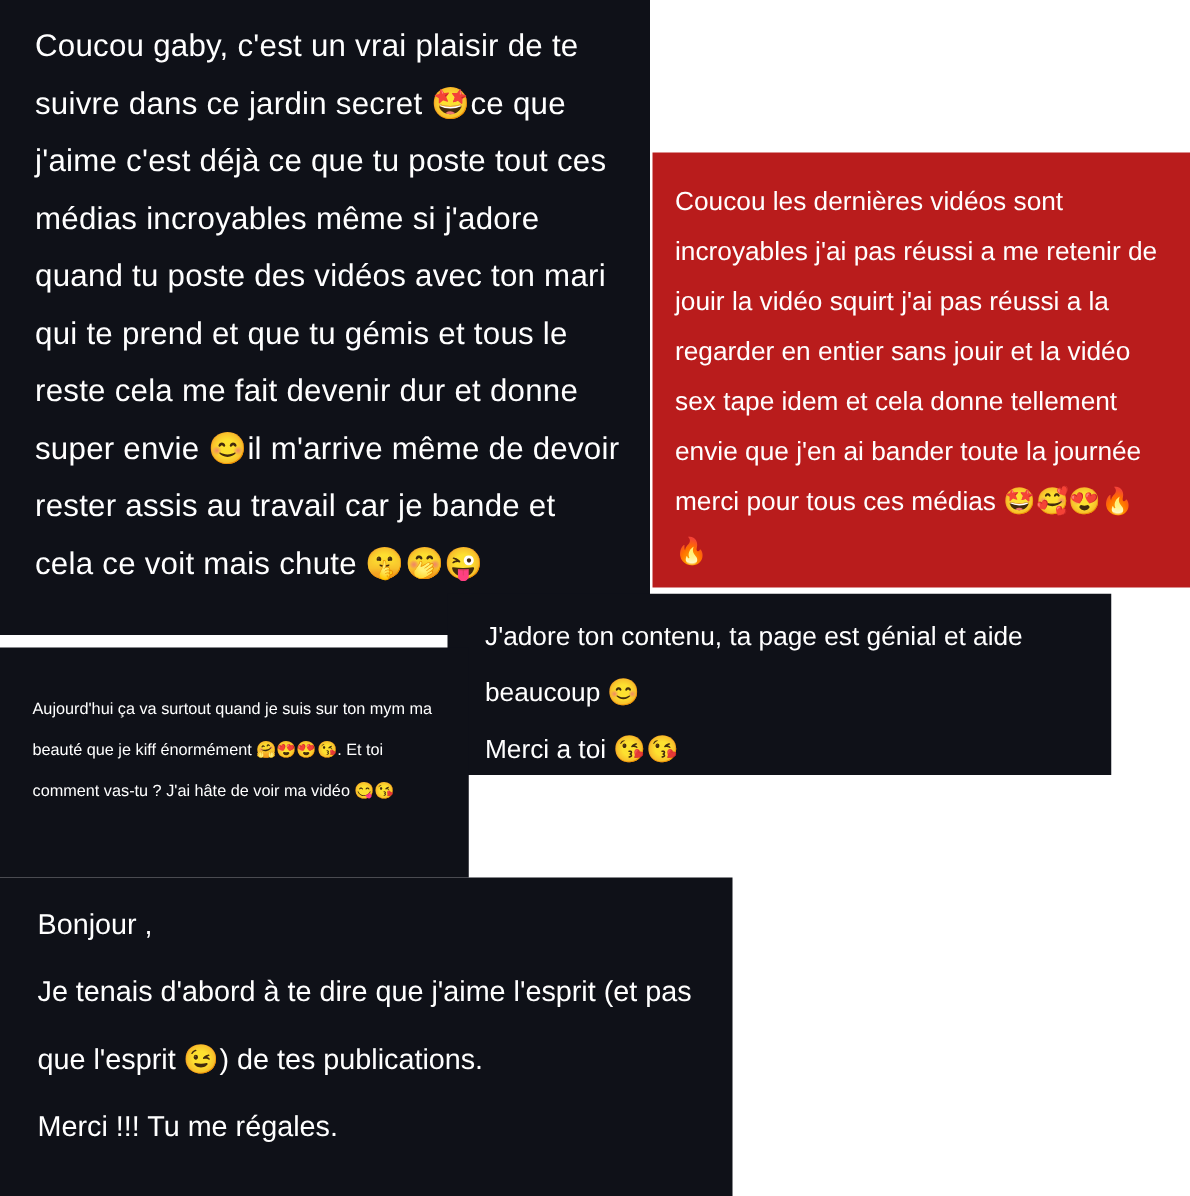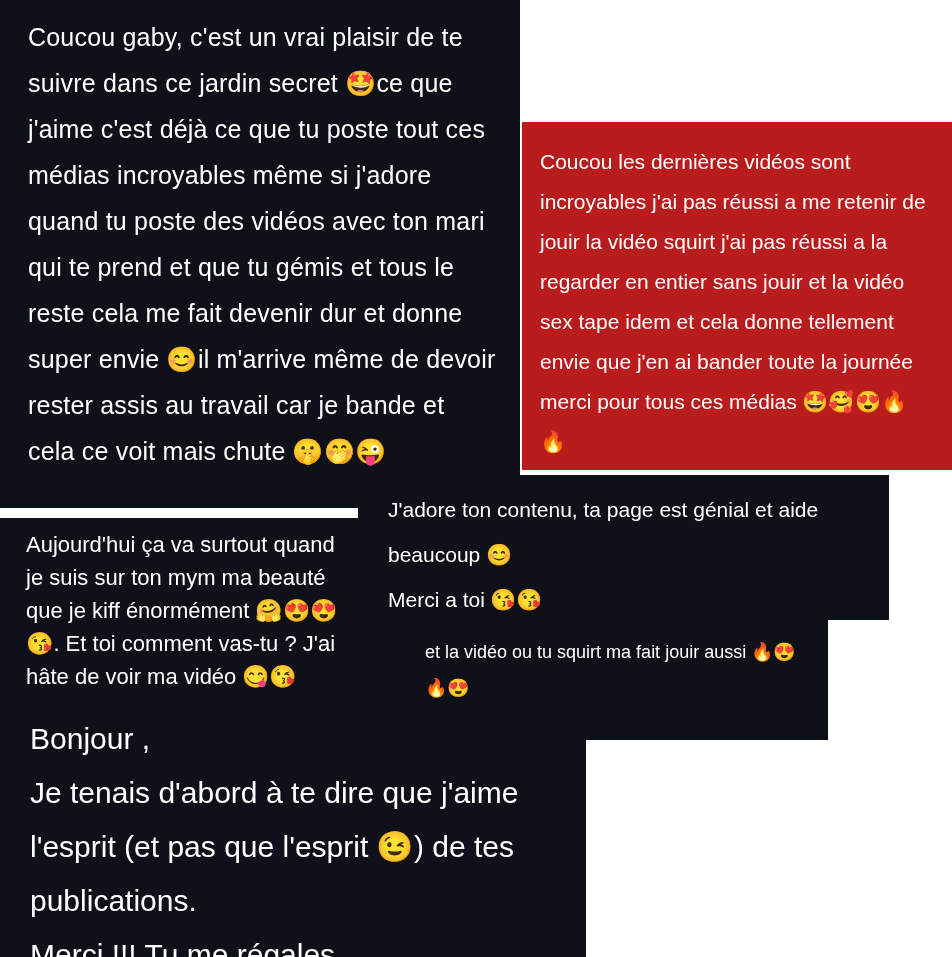--- a/index.html
+++ b/index.html
@@ -74,22 +74,22 @@
     font-size: 21px;
     line-height: 45px;
     background: #0f1118;
   }
   
   .card-5 {
     left: 0px;
     top: 518px;
     width: 375px;
     height: 184px;
-    padding: 10px 20px 10px 26px;
-    font-size: 22px;
+    padding: 32px 20px 10px 26px;
+    font-size: 13px;
     line-height: 33px;
     background: #0f1118;
   }
   
   .card-6 {
     left: 358px;
     top: 620px;
     width: 470px;
     height: 120px;
     padding: 14px 14px 8px 67px;
@@ -97,21 +97,21 @@
     line-height: 36px;
     background: #0f1118;
   }
   
   .card-7 {
     left: 0px;
     top: 702px;
     width: 586px;
     height: 255px;
     padding: 10px 14px 10px 30px;
-    font-size: 30px;
+    font-size: 23px;
     line-height: 54px;
     background: #0f1118;
   }
 </style>
 </head>
 <body>
 
 <div class="canvas">
 
   <div class="card card-1">
@@ -128,23 +128,20 @@
 
   <div class="card card-4">
     <p style="white-space: pre-line;">J'adore ton contenu, ta page est génial et aide beaucoup 😊
 Merci a toi 😘😘</p>
   </div>
 
   <div class="card card-5">
     <p>Aujourd'hui ça va surtout quand je suis sur ton mym ma beauté que je kiff énormément 🤗😍😍😘. Et toi comment vas-tu ? J'ai hâte de voir ma vidéo 😋😘</p>
   </div>
 
-  <div class="card card-6">
-    <p>et la vidéo ou tu squirt ma fait jouir aussi 🔥😍🔥😍</p>
-  </div>
 
   <div class="card card-7">
     <p style="white-space: pre-line;">Bonjour ,
 Je tenais d'abord à te dire que j'aime l'esprit (et pas que l'esprit 😉) de tes publications.
 Merci !!! Tu me régales.</p>
   </div>
 
 </div>
 
 </body></html>

